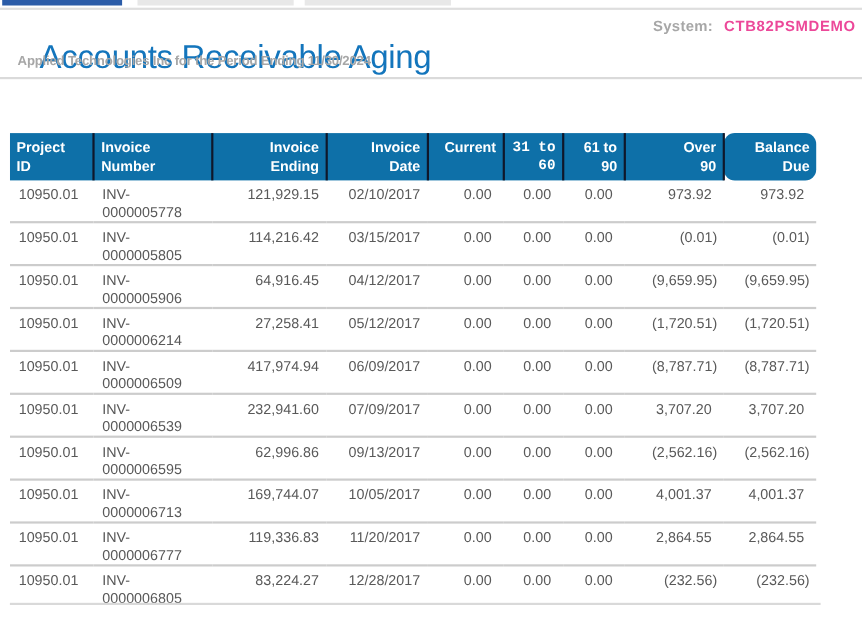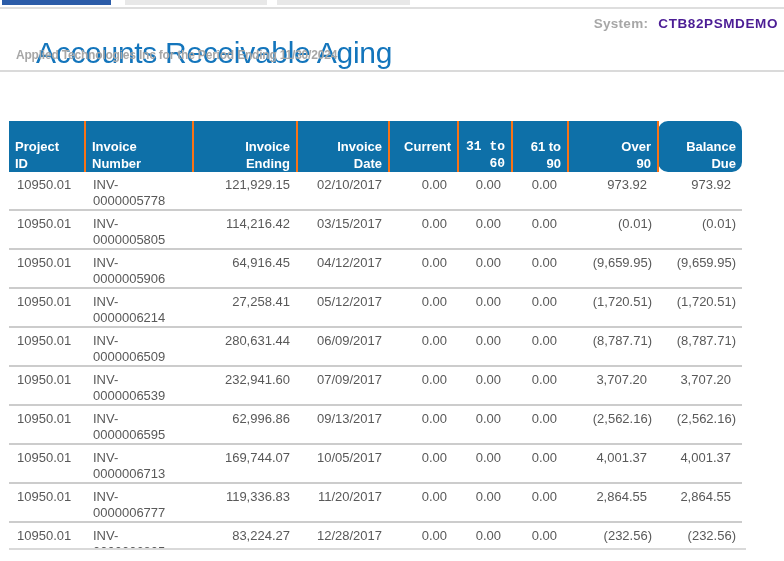--- a/index.html
+++ b/index.html
@@ -26,38 +26,38 @@
   .strip-line{position:absolute;top:7px;left:0;width:784px;height:2px;background:#dedede;}
   
   .page-title{
     position:absolute;left:16px;top:16px;font-size:30px;line-height:34px;
     color:var(--title-text);font-weight:400;letter-spacing:-0.3px;white-space:nowrap;margin-left:20px;
   }
   .system{
     position:absolute;top:16px;right:6px;font-size:13.5px;font-weight:bold;
     color:var(--muted-text);white-space:nowrap;letter-spacing:0.3px;
   }
-  .system .sys-value{color:#4c1d95;margin-left:10px;letter-spacing:0.6px;}
+  .system .sys-value{color:#ec4899;margin-left:10px;letter-spacing:0.6px;}
   .subtitle{
     position:absolute;left:16px;top:48px;font-size:12px;font-weight:bold;
     color:var(--muted-text);letter-spacing:-0.2px;white-space:nowrap;
   }
   .header-divider{position:absolute;top:70px;left:0;width:784px;height:2px;background:#dadada;}
   
   .table-clip{
     position:absolute;left:9px;top:121px;width:737px;height:427px;overflow:hidden;
     border-bottom:2px solid #d9d9d9;
   }
   table{border-collapse:collapse;table-layout:fixed;width:728px;}
   thead th{
     background:var(--table-header-bg);color:var(--table-header-text);
     font-size:13px;font-weight:bold;line-height:17px;height:43px;
-    vertical-align:top;padding:17px 6px 0 6px;box-sizing:border-box;margin-left:37px;
-  }
-  thead th + th{border-left:2px solid #f97316;}
+    vertical-align:top;padding:4px 6px 0 6px;box-sizing:border-box;margin-left:37px;
+  }
+  thead th + th{border-left:2px solid #0f172a;}
   th.left,td.left{text-align:left;}
   th.right,td.right{text-align:right;}
   tbody tr{border-bottom:2px solid #cccccc;}
   tbody td{
     font-size:13px;color:var(--body-text);line-height:16px;height:38px;
     vertical-align:top;padding:5px 7px 0 8px;box-sizing:border-box;
   }
   td.amt.neg{padding-right:6px;}
   td.amt.pos{padding-right:11px;}
   .inv{display:inline-block;max-width:78px;text-align:left;}
@@ -159,21 +159,21 @@
           <td class="right">05/12/2017</td>
           <td class="right amt pos">0.00</td>
           <td class="right amt pos">0.00</td>
           <td class="right amt pos">0.00</td>
           <td class="right amt neg">(1,720.51)</td>
           <td class="right amt neg">(1,720.51)</td>
         </tr>
         <tr>
           <td class="left">10950.01</td>
           <td class="left"><span class="inv">INV-0000006509</span></td>
-          <td class="right">280,631.44</td>
+          <td class="right">417,974.94</td>
           <td class="right">06/09/2017</td>
           <td class="right amt pos">0.00</td>
           <td class="right amt pos">0.00</td>
           <td class="right amt pos">0.00</td>
           <td class="right amt neg">(8,787.71)</td>
           <td class="right amt neg">(8,787.71)</td>
         </tr>
         <tr>
           <td class="left">10950.01</td>
           <td class="left"><span class="inv">INV-0000006539</span></td>

